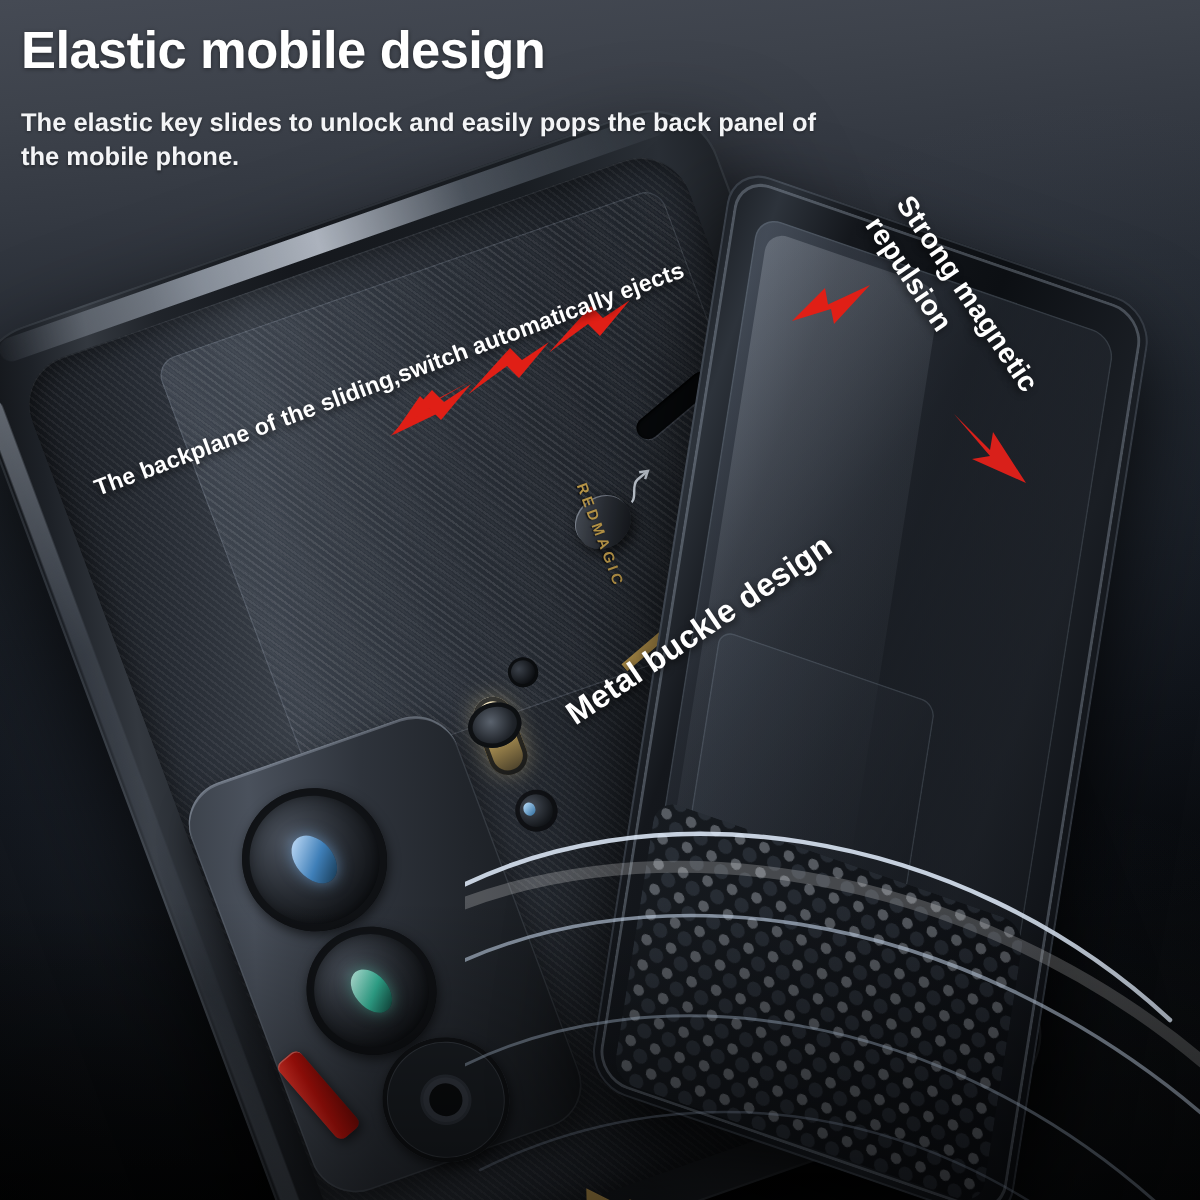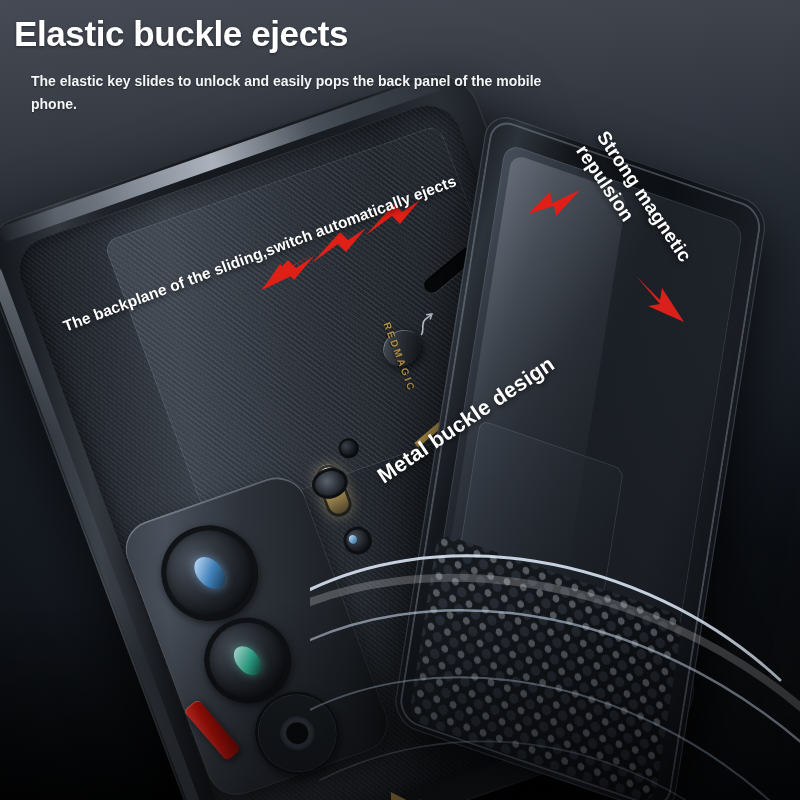--- a/index.html
+++ b/index.html
@@ -15,22 +15,22 @@
          background:radial-gradient(ellipse at center,rgba(120,140,170,.13),rgba(0,0,0,0) 68%);}
   .amb-r{right:-200px;top:60px;width:560px;height:560px;
          background:radial-gradient(ellipse at center,rgba(110,130,160,.10),rgba(0,0,0,0) 70%);}
   .amb-b{left:300px;bottom:-180px;width:680px;height:460px;
          background:radial-gradient(ellipse at center,rgba(150,175,205,.09),rgba(0,0,0,0) 70%);}
 
   
   .h1{position:absolute;left:14px;top:12px;font-size:35px;line-height:44px;font-weight:700;
       color:#ffffff;letter-spacing:-.4px;font-stretch:condensed;
       text-shadow:0 1px 3px rgba(0,0,0,.45);white-space:nowrap;}
-  .h2{position:absolute;left:14px;top:70px;font-size:14px;line-height:23px;font-weight:700;
-      color:#f3f4f6;width:560px;text-shadow:0 1px 2px rgba(0,0,0,.4);margin-left:17px;}
+  .h2{position:absolute;left:14px;top:70px;font-size:17px;line-height:23px;font-weight:700;
+      color:#f3f4f6;width:560px;text-shadow:0 1px 2px rgba(0,0,0,.4);}
 
   
   .cal{position:absolute;color:#fff;font-weight:700;text-shadow:0 2px 5px rgba(0,0,0,.65);
        white-space:nowrap;}
   #cal-backplane{left:64px;top:318px;font-size:15.5px;transform:rotate(-20.5deg);
                  transform-origin:0 50%;letter-spacing:.1px;}
   #cal-magnetic{left:612px;top:126px;font-size:19px;line-height:25px;transform:rotate(56deg);
                 transform-origin:0 0;white-space:normal;width:170px;letter-spacing:.2px;}
   #cal-metal{left:380px;top:466px;font-size:21.5px;transform:rotate(-34deg);
              transform-origin:0 50%;letter-spacing:.2px;}
@@ -286,20 +286,20 @@
     <svg width="56" height="44" viewBox="0 0 56 44">
       <path d="M2 28 L24 6 L26 17 L54 4 L30 30 L28 20 Z" fill="#e01f16"></path>
     </svg>
   </div>
   <div class="arw" style="left:632px;top:272px;">
     <svg width="60" height="56" viewBox="0 0 60 56">
       <path d="M4 4 L28 28 L30 16 L52 50 L16 34 L28 32 Z" fill="#d9201a"></path>
     </svg>
   </div>
 
-  <div class="h1">Elastic buckle ejects</div>
+  <div class="h1">Elastic mobile design</div>
   <div class="h2">The elastic key slides to unlock and easily pops the back panel of the mobile phone.</div>
 
   <div class="cal" id="cal-backplane">The backplane of the sliding,switch automatically ejects</div>
   <div class="cal" id="cal-magnetic">Strong magnetic repulsion</div>
   <div class="cal" id="cal-metal">Metal buckle design</div>
 
 </div>
 
 </body></html>

